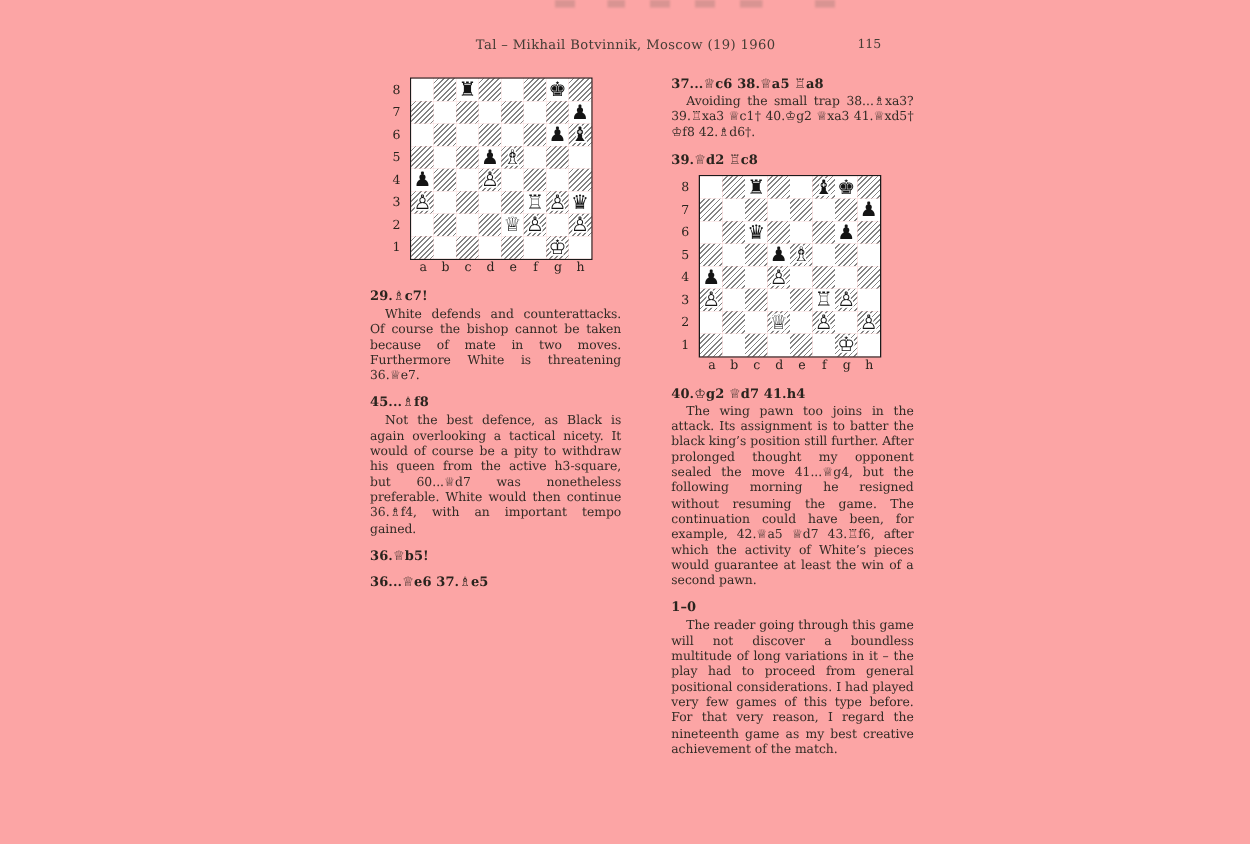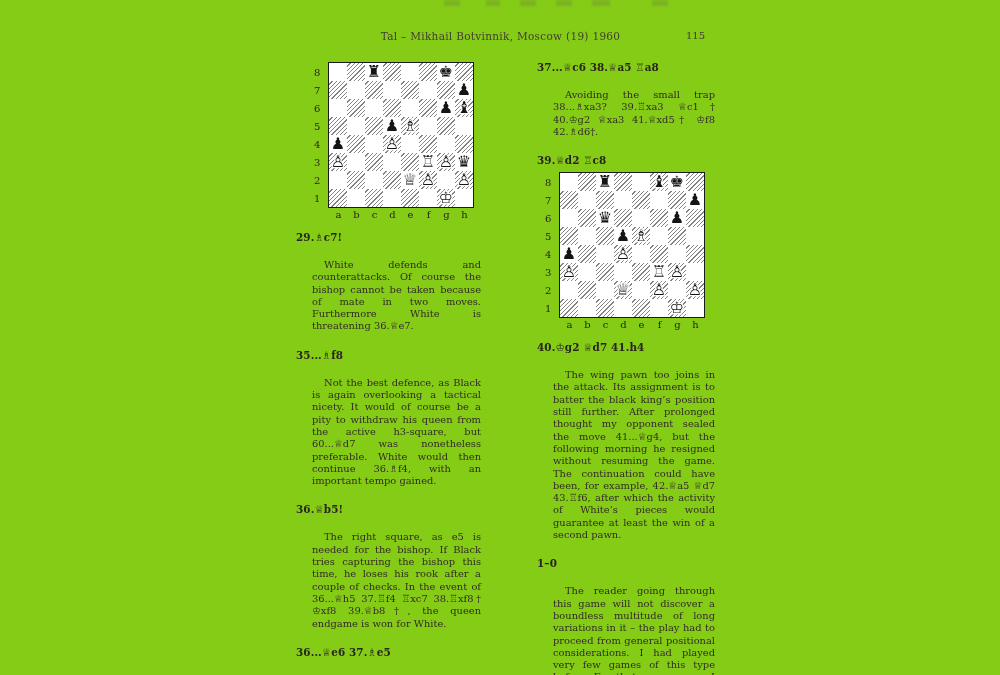--- a/index.html
+++ b/index.html
@@ -1,18 +1,18 @@
 <!DOCTYPE html>
 <html><head>
 <meta charset="utf-8">
 <style>
   html,body { margin:0; padding:0; }
   .page {
     position:relative; width:1000px; height:675px;
-    background:#84cc16; overflow:hidden;
+    background:#fca5a5; overflow:hidden;
     font-family:"DejaVu Serif","DejaVu Sans",serif;
     color:#332c26;
   }
   
   .artifacts i { position:absolute; top:0; height:6px; background:rgba(95,90,84,.22); filter:blur(1px); }
   .artifacts i:nth-child(1){left:444px;width:16px;}
   .artifacts i:nth-child(2){left:486px;width:14px;}
   .artifacts i:nth-child(3){left:520px;width:16px;}
   .artifacts i:nth-child(4){left:556px;width:16px;}
   .artifacts i:nth-child(5){left:592px;width:18px;}
@@ -25,21 +25,21 @@
   .col { position:absolute; top:58px; }
   .col-left  { left:296px; width:201px; }
   .col-right { left:537px; width:194px; }
 
   h3.move {
     font-size:10.4px; font-weight:bold; color:#2a241e;
     margin:9px 0 3px 0; letter-spacing:.1px;
   }
   .col-right h3.move:first-child { margin-top:3px; }
   p.cmt {
-    margin:16px; text-indent:12px; text-align:justify;
+    margin:0; text-indent:12px; text-align:justify;
     font-size:9.9px; line-height:12.3px;
   }
 
   
   .diagram { display:block; }
   .d1 { margin:4px 0 2px 18px; }
   .d2 { margin:6px 0 2px 8px; }
   .dg { display:grid; grid-template-columns:14px auto; }
   .ranklabels { display:flex; flex-direction:column; padding-top:2px; }
   .ranklabels span { height:18px; line-height:18px; font-size:10px; color:#2a241e; text-align:left; }
@@ -217,24 +217,23 @@
             <span>d</span>
             <span>e</span>
             <span>f</span>
             <span>g</span>
             <span>h</span>
           </div>
         </div>
       </div>
     <h3 class="move">29.♗c7!</h3>
     <p class="cmt">White defends and counterattacks. Of course the bishop cannot be taken because of mate in two moves. Furthermore White is threatening 36.♕e7.</p>
-    <h3 class="move">35...♗f8</h3>
+    <h3 class="move">45...♗f8</h3>
     <p class="cmt">Not the best defence, as Black is again overlooking a tactical nicety. It would of course be a pity to withdraw his queen from the active h3-square, but 60...♕d7 was nonetheless preferable. White would then continue 36.♗f4, with an important tempo gained.</p>
     <h3 class="move">36.♕b5!</h3>
-    <p class="cmt">The right square, as e5 is needed for the bishop. If Black tries capturing the bishop this time, he loses his rook after a couple of checks. In the event of 36...♕h5 37.♖f4 ♖xc7 38.♖xf8† ♔xf8 39.♕b8†, the queen endgame is won for White.</p>
     <h3 class="move">36...♕e6 37.♗e5</h3>
   </div>
 
   <div class="col col-right">
     <h3 class="move">37...♕c6 38.♕a5 ♖a8</h3>
     <p class="cmt">Avoiding the small trap 38...♗xa3? 39.♖xa3 ♕c1† 40.♔g2 ♕xa3 41.♕xd5† ♔f8 42.♗d6†.</p>
     <h3 class="move">39.♕d2 ♖c8</h3>
     <div class="diagram d2">
         <div class="dg">
           <div class="ranklabels">

